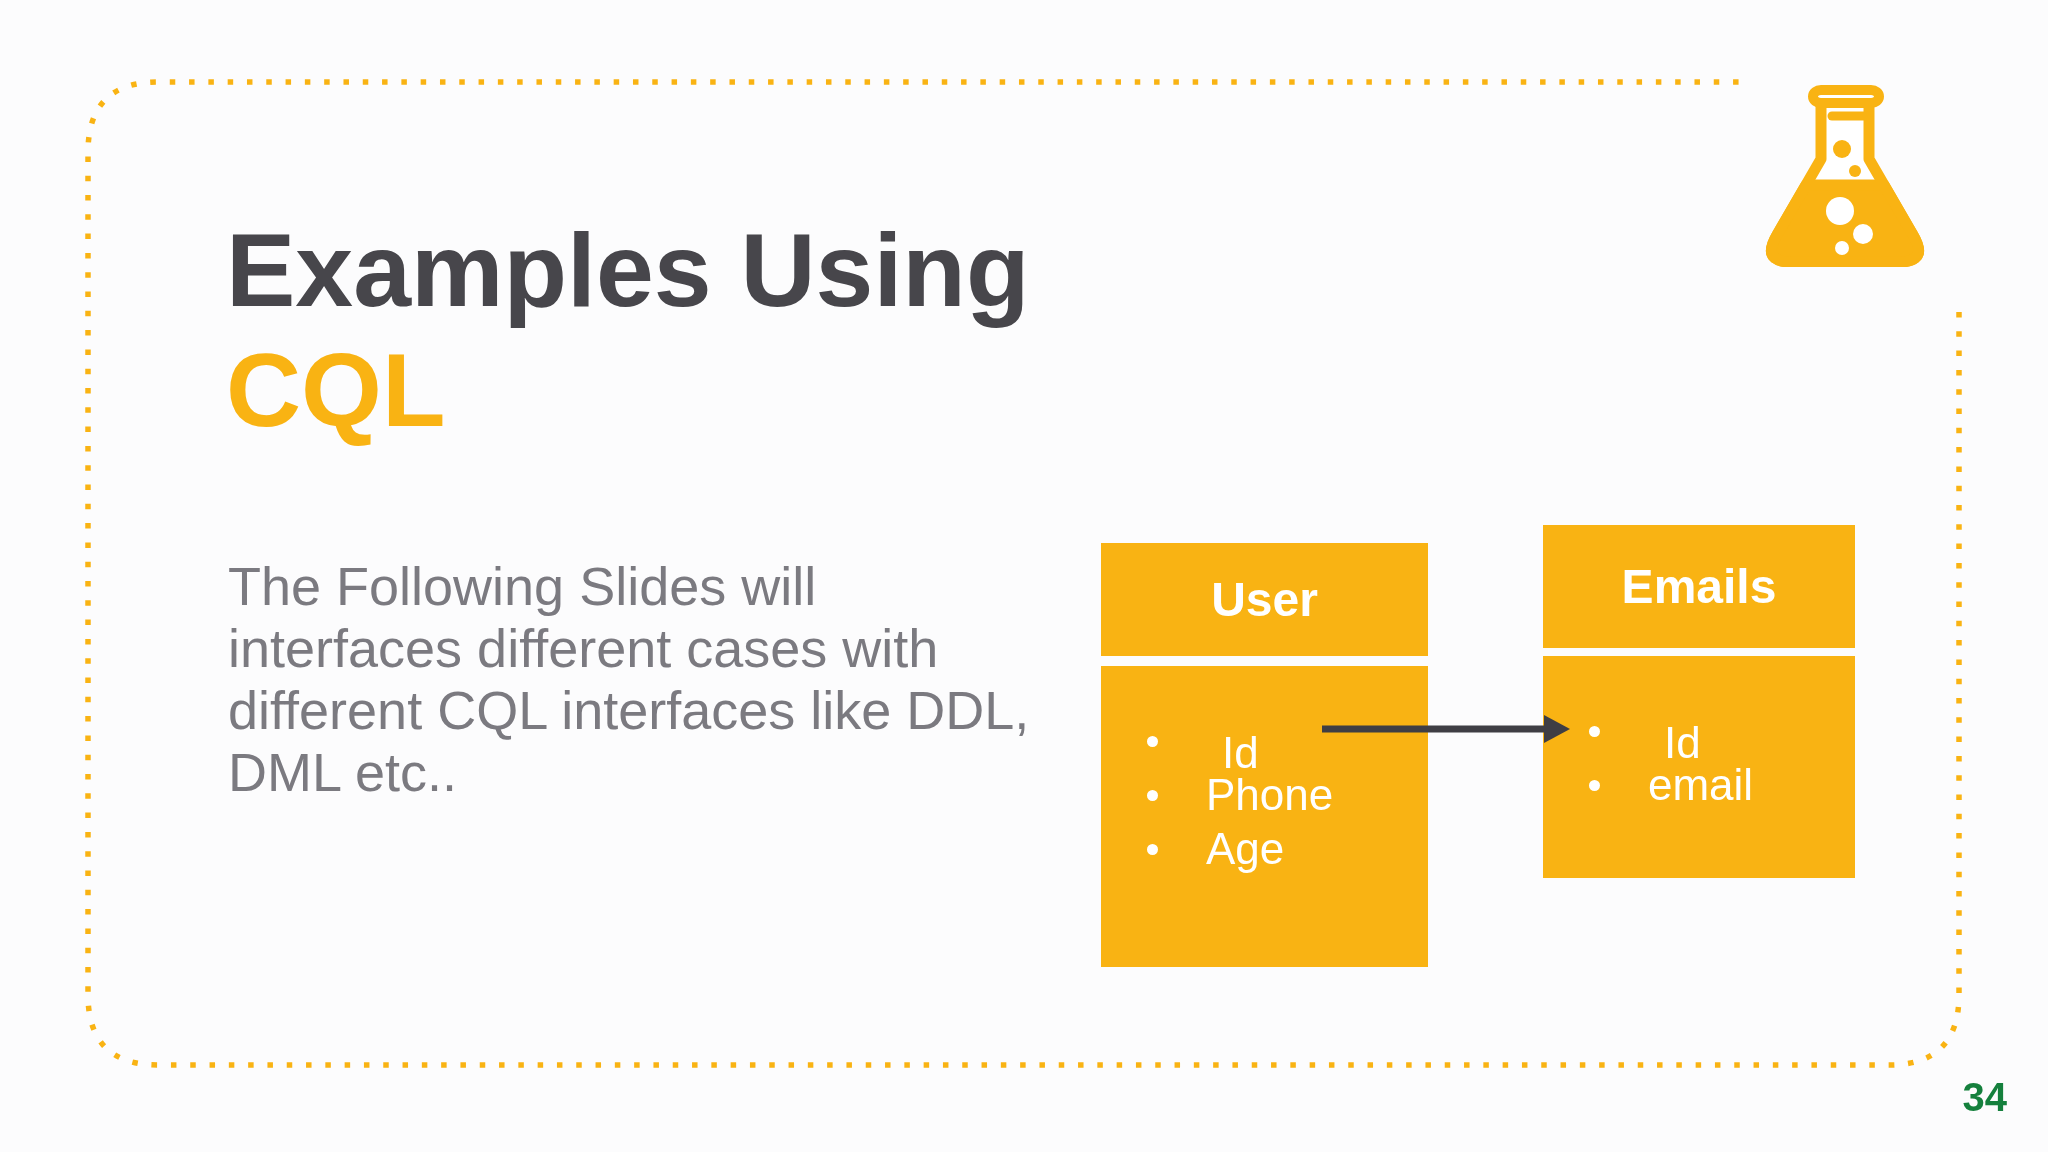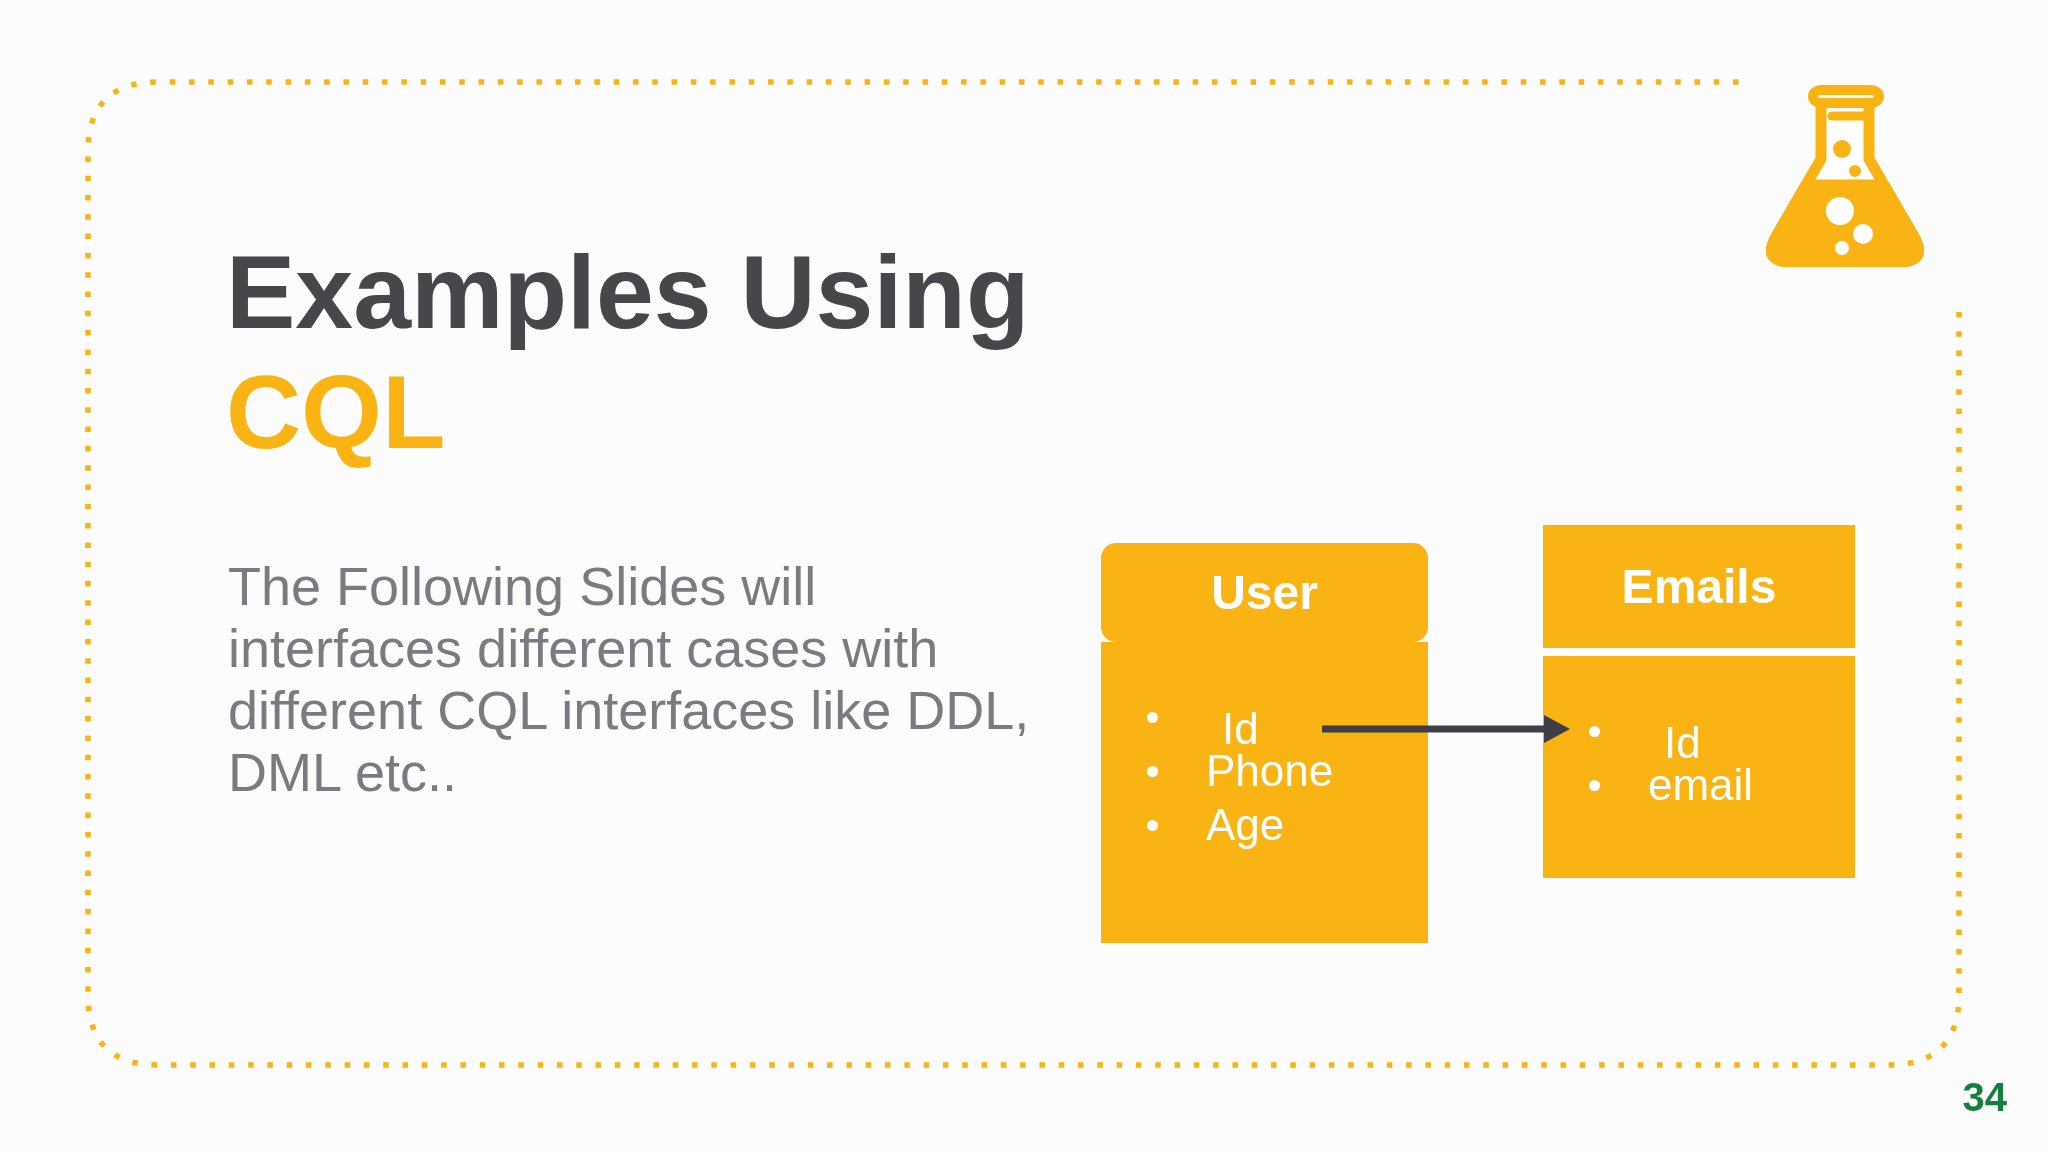--- a/index.html
+++ b/index.html
@@ -1,31 +1,31 @@
 <!DOCTYPE html>
 <html><head>
 <meta charset="utf-8">
 <style>
   html,body{margin:0;padding:0;background:#ffffff;}
   .slide{position:relative;width:2048px;height:1152px;background:#fcfcfd;overflow:hidden;
          font-family:"Liberation Sans",sans-serif;}
   .border-svg,.arrow-svg{position:absolute;left:0;top:0;pointer-events:none;}
   .flask{position:absolute;left:1762px;top:85px;}
-  .title{position:absolute;left:226px;top:232px;font-weight:800;font-size:104px;line-height:120px;color:#47464b;}
+  .title{position:absolute;left:226px;top:210px;font-weight:800;font-size:104px;line-height:120px;color:#47464b;}
   .title .l2{color:#f9b313;}
   .body-text{position:absolute;left:228px;top:555px;font-size:54px;line-height:62px;font-weight:300;color:#7b7a80;}
   .etable{position:absolute;color:#ffffff;}
   .etable .hdr{background:#f9b313;display:flex;align-items:center;justify-content:center;
                font-weight:700;font-size:48px;}
   .etable ul{background:#f9b313;box-sizing:border-box;margin:0;padding:48px 0 0 46px;list-style:none;}
   .etable li{display:flex;align-items:center;height:54px;font-size:44px;font-weight:300;}
   .etable li .bullet{width:11px;height:11px;border-radius:50%;background:#ffffff;margin-right:48px;flex:none;}
   .etable li:first-child .lbl{padding-left:16px;margin-top:24px;}
   .t-user{left:1101px;top:543px;width:327px;}
-  .t-user .hdr{height:99px;border-radius:15px;}
+  .t-user .hdr{height:113px;margin-bottom:10px;}
   .t-user ul{height:301px;}
   .t-emails{left:1543px;top:525px;width:312px;}
   .t-emails .hdr{height:123px;margin-bottom:8px;}
   .t-emails ul{height:222px;}
   .page-num{position:absolute;right:41px;top:1075px;font-size:40px;font-weight:700;color:#15803d;text-align:center;}
 </style>
 </head>
 <body>
 
 <div class="slide">

